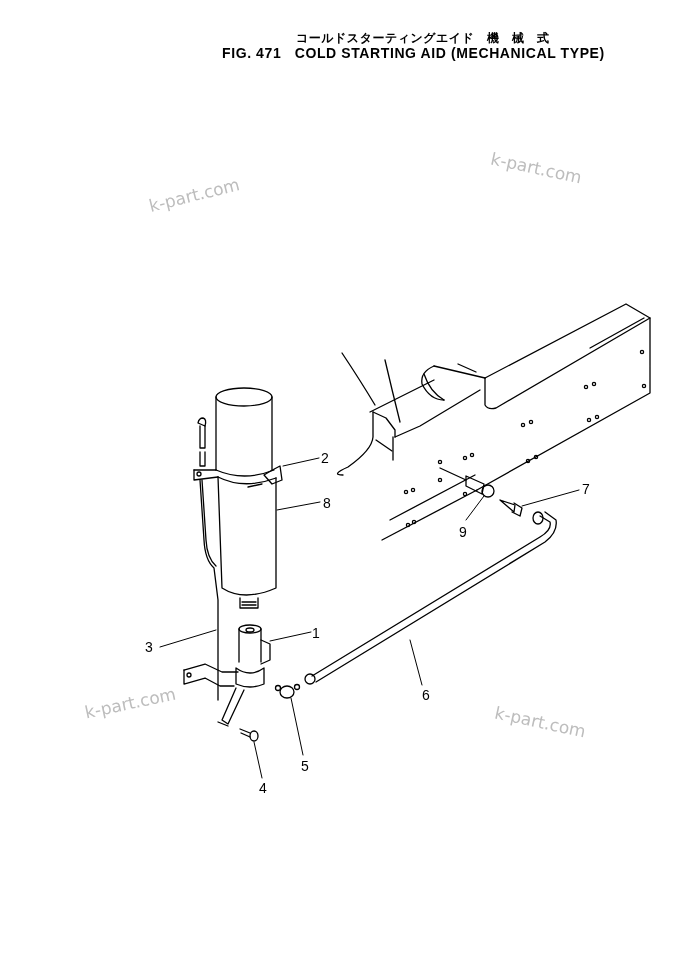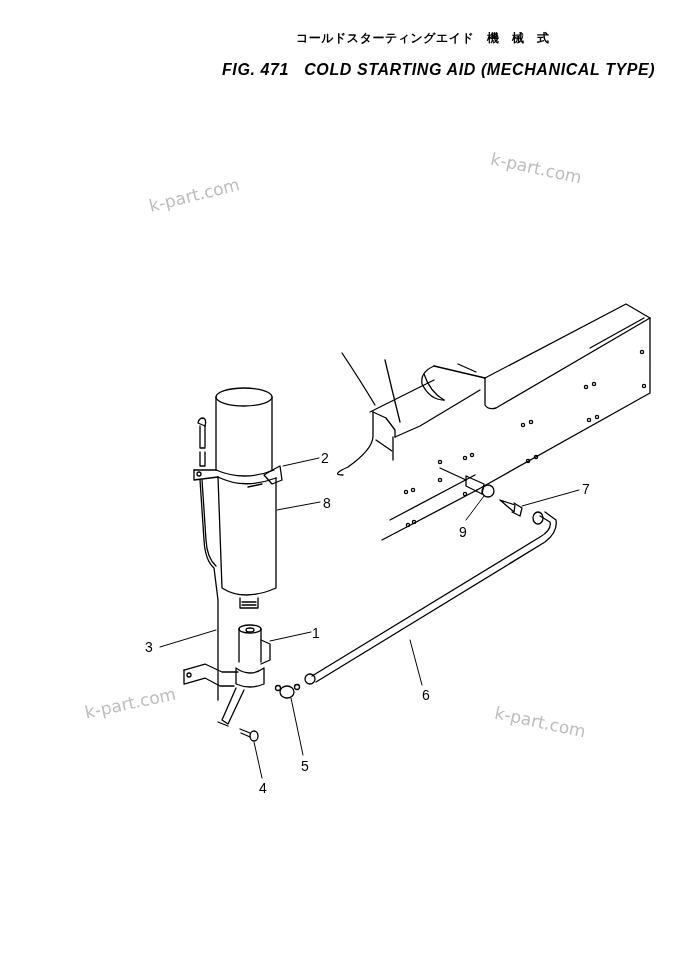--- a/index.html
+++ b/index.html
@@ -1,18 +1,18 @@
 <!DOCTYPE html>
 <html><head>
 <meta charset="utf-8">
 <style>
   html, body { margin: 0; padding: 0; background: #ffffff; }
   body { width: 678px; height: 973px; position: relative; overflow: hidden; font-family: "Liberation Sans", sans-serif; color: #000; }
   .title-jp { position: absolute; left: 296px; top: 30px; font-size: 12px; font-weight: bold; letter-spacing: 0.5px; white-space: pre; font-family: Liberation Mono, monospace; }
-  .title-en { position: absolute; left: 222px; top: 61px; font-size: 16px; font-weight: bold; letter-spacing: 0.6px; white-space: pre; font-family: "Liberation Sans", sans-serif; font-style: italic; }
+  .title-en { position: absolute; left: 222px; top: 45px; font-size: 14px; font-weight: bold; letter-spacing: 0.6px; white-space: pre; font-family: "Liberation Sans", sans-serif; }
   .callout { position: absolute; font-size: 14px; font-family: "Liberation Sans", sans-serif; line-height: 1; }
   .watermark { position: absolute; font-size: 17px; color: #bdbdbd; font-family: "DejaVu Sans", sans-serif; white-space: nowrap; }
   svg.drawing { position: absolute; left: 0; top: 0; }
 </style>
 </head>
 <body>
 
 <div class="title-jp">コールドスターティングエイド　機　械　式</div>
 <div class="title-en">FIG. 471   COLD STARTING AID (MECHANICAL TYPE)</div>
 

